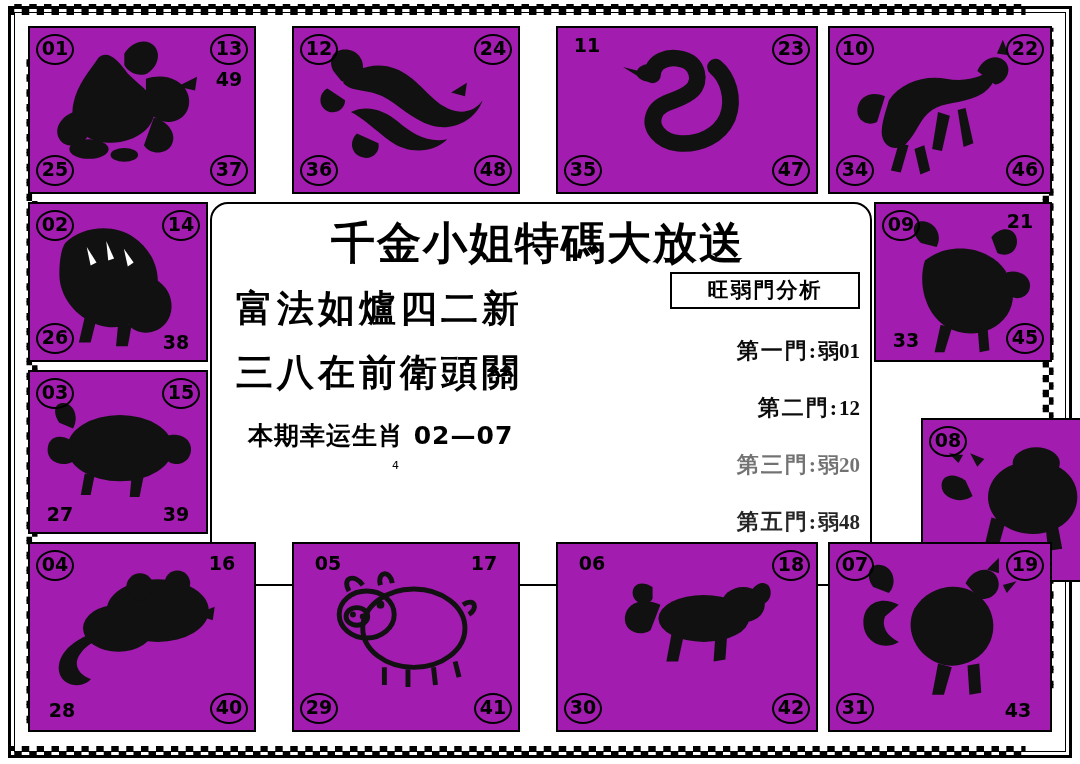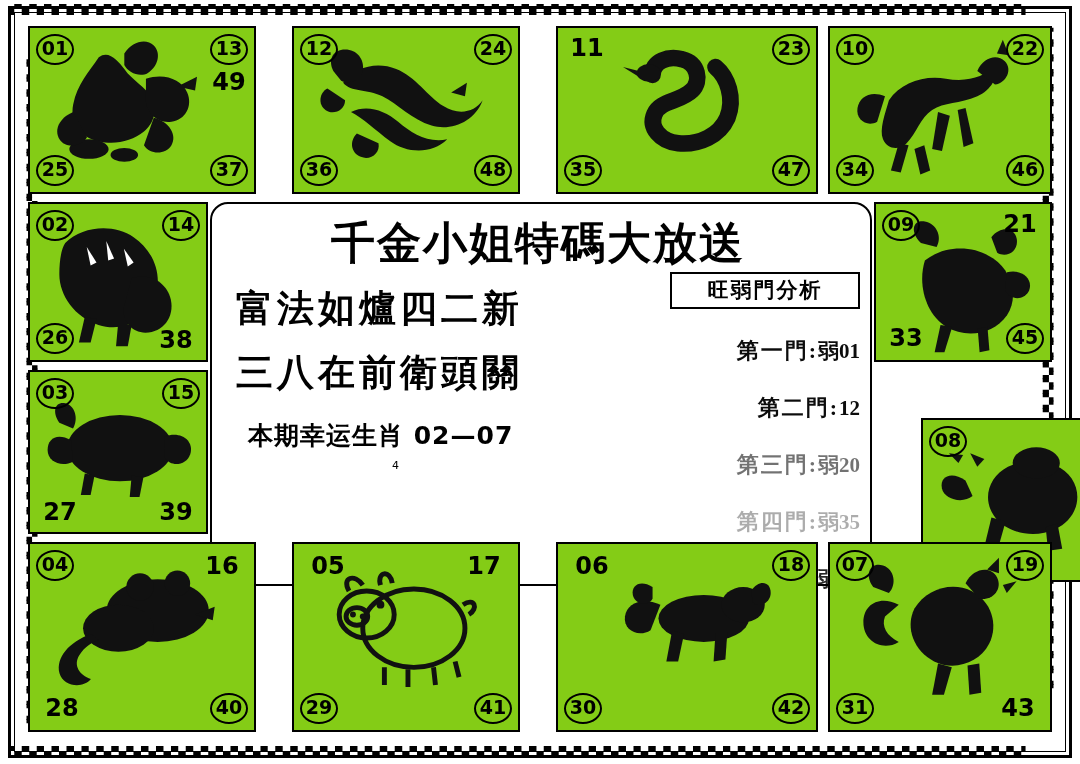--- a/index.html
+++ b/index.html
@@ -39,28 +39,28 @@
   .orn-left{left:-318px;top:372px;width:700px;transform:rotate(-90deg);}
   .orn-right{left:698px;top:372px;width:700px;transform:rotate(90deg);}
 
   .grid{
     position:absolute;left:28px;top:26px;width:1024px;height:708px;
   }
   .cell{
     position:absolute;
     border:2px solid #000;
     box-sizing:border-box;
-    background:#84cc16;
+    background:#a21caf;
     overflow:hidden;
   }
   
   .num{
     position:absolute;
     font-family:"DejaVu Sans","Liberation Sans",sans-serif;
-    font-size:24px;
+    font-size:19px;
     font-weight:600;
     color:#000;
     line-height:1;
   }
   .num.circ{
     width:34px;height:27px;
     border:2px solid #000;
     border-radius:50%;
     text-align:center;
     line-height:24px;
@@ -327,24 +327,20 @@
           <span class="val">弱01</span>
         </div>
         <div class="panel-row fade1">
           <span class="lbl">第二門:</span>
           <span class="val">12</span>
         </div>
         <div class="panel-row fade2">
           <span class="lbl">第三門:</span>
           <span class="val">弱20</span>
         </div>
-        <div class="panel-row fade3">
-          <span class="lbl">第四門:</span>
-          <span class="val" style="opacity:2">弱35</span>
-        </div>
         <div class="panel-row fade4">
           <span class="lbl">第五門:</span>
           <span class="val">弱48</span>
         </div>
       </div>
     </div>
 
     <div class="cell" style="left:0;top:516px;width:228px;height:190px;">
       <div class="art">
         <svg viewBox="0 0 228 190" preserveAspectRatio="none">

